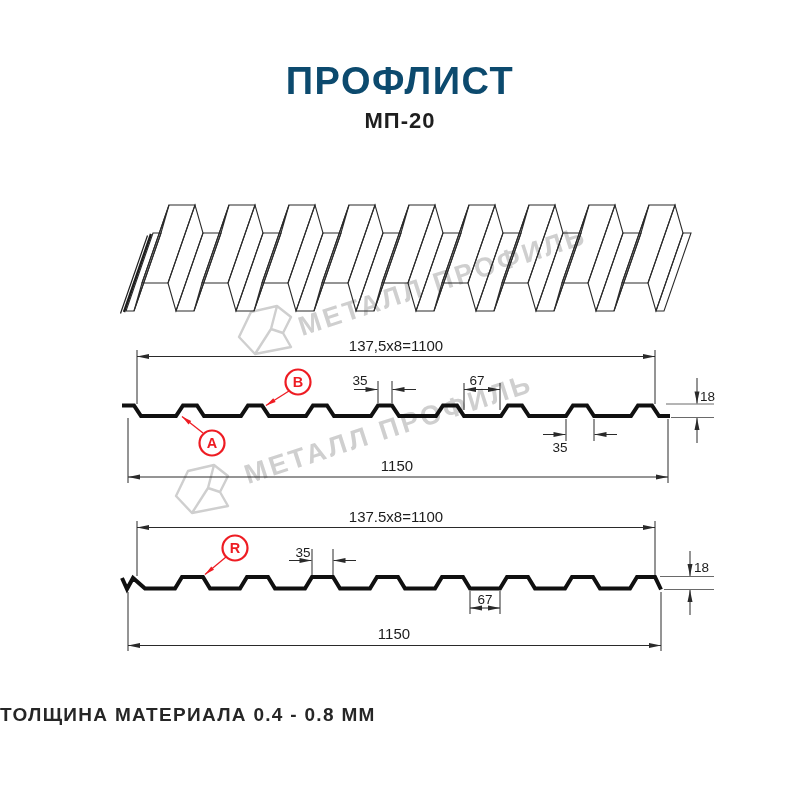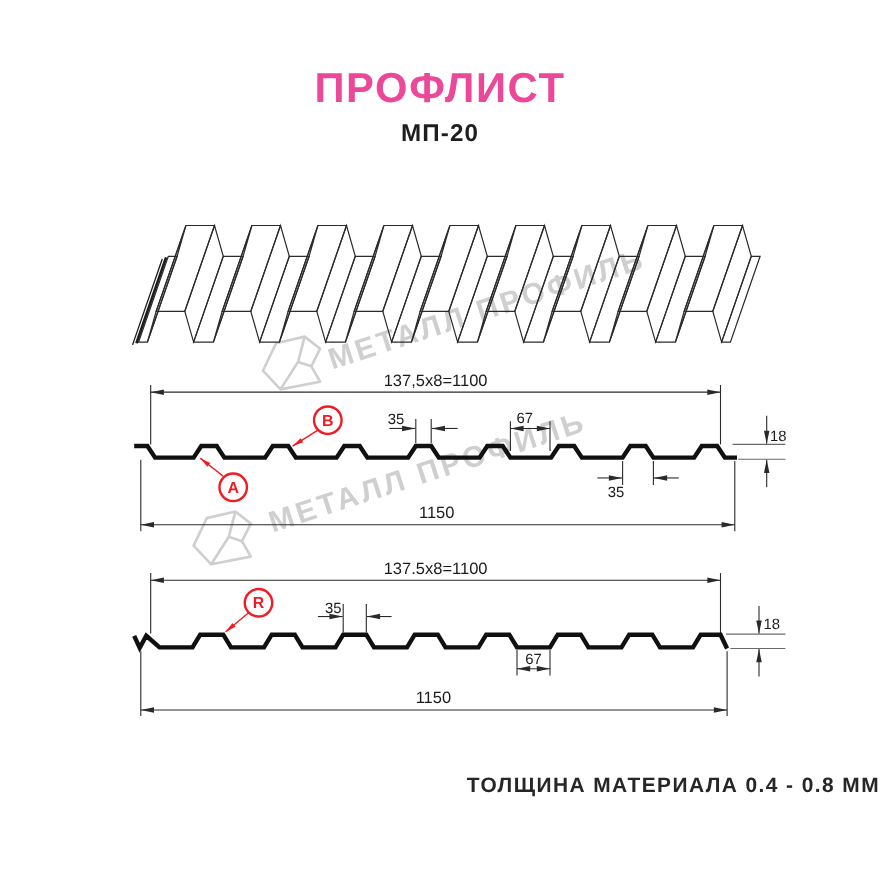--- a/index.html
+++ b/index.html
@@ -1,22 +1,22 @@
 <!DOCTYPE html>
 <html><head>
 <meta charset="utf-8">
 <style>
   html,body{margin:0;padding:0;background:#fff;}
   .page{position:relative;width:800px;height:800px;background:#ffffff;overflow:hidden;
         font-family:"Liberation Sans",sans-serif;}
   .title{position:absolute;top:60px;left:0;width:800px;text-align:center;
-         font-size:38px;font-weight:800;letter-spacing:1.5px;color:#ec4899;}
+         font-size:38px;font-weight:800;letter-spacing:1.5px;color:#0c4a6e;}
   .subtitle{position:absolute;top:108px;left:0;width:800px;text-align:center;
             font-size:22px;font-weight:700;letter-spacing:1px;color:#1e1e1e;}
-  .footer{position:absolute;top:704px;left:0;width:800px;text-align:right;
+  .footer{position:absolute;top:704px;left:0;width:800px;text-align:left;
           font-size:19px;font-weight:700;letter-spacing:1.3px;color:#262626;}
   svg{position:absolute;left:0;top:0;}
   .dimline{stroke:#2a2a2a;stroke-width:1;fill:none;}
   .extline{stroke:#2a2a2a;stroke-width:1;fill:none;}
   .refline{stroke:#6a6a6a;stroke-width:1;fill:none;}
   .profile{stroke:#101010;stroke-width:4;fill:none;stroke-miterlimit:3;}
   .dimtxt{font-family:"Liberation Sans",sans-serif;font-size:13.5px;fill:#1c1c1c;}
   .dimtxt-lg{font-family:"Liberation Sans",sans-serif;font-size:15px;fill:#1c1c1c;}
   .mid{text-anchor:middle;}
   .redmark{stroke:#ee1c23;stroke-width:2.2;fill:none;}

